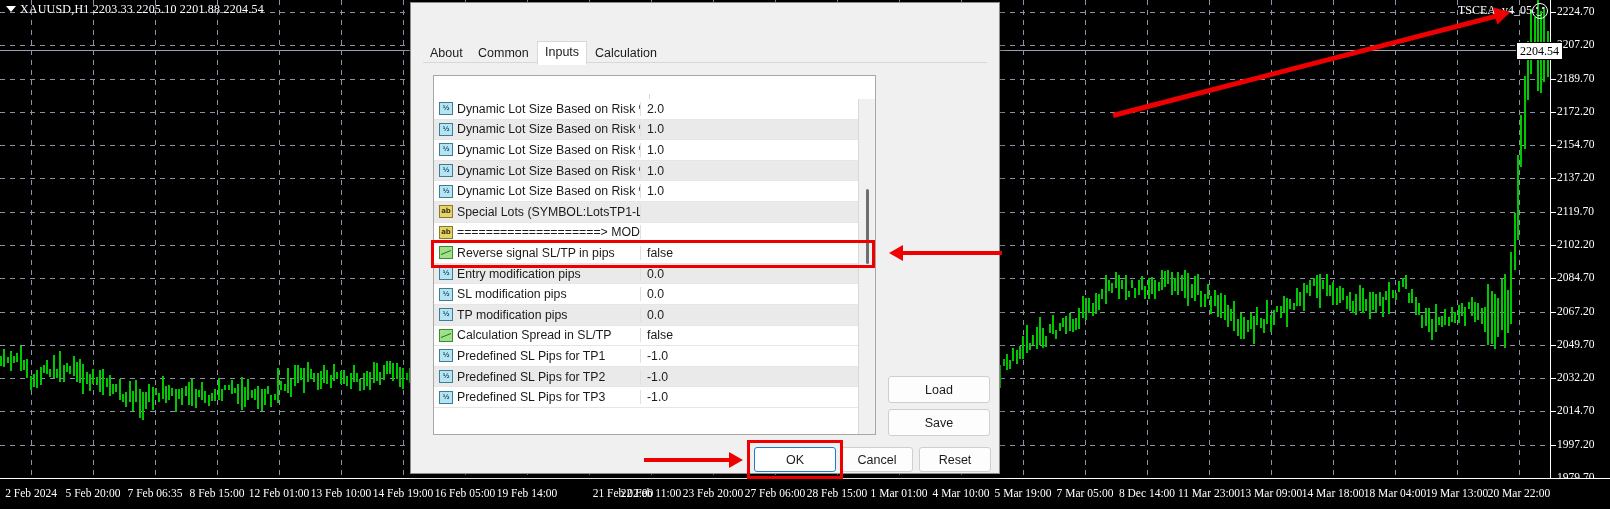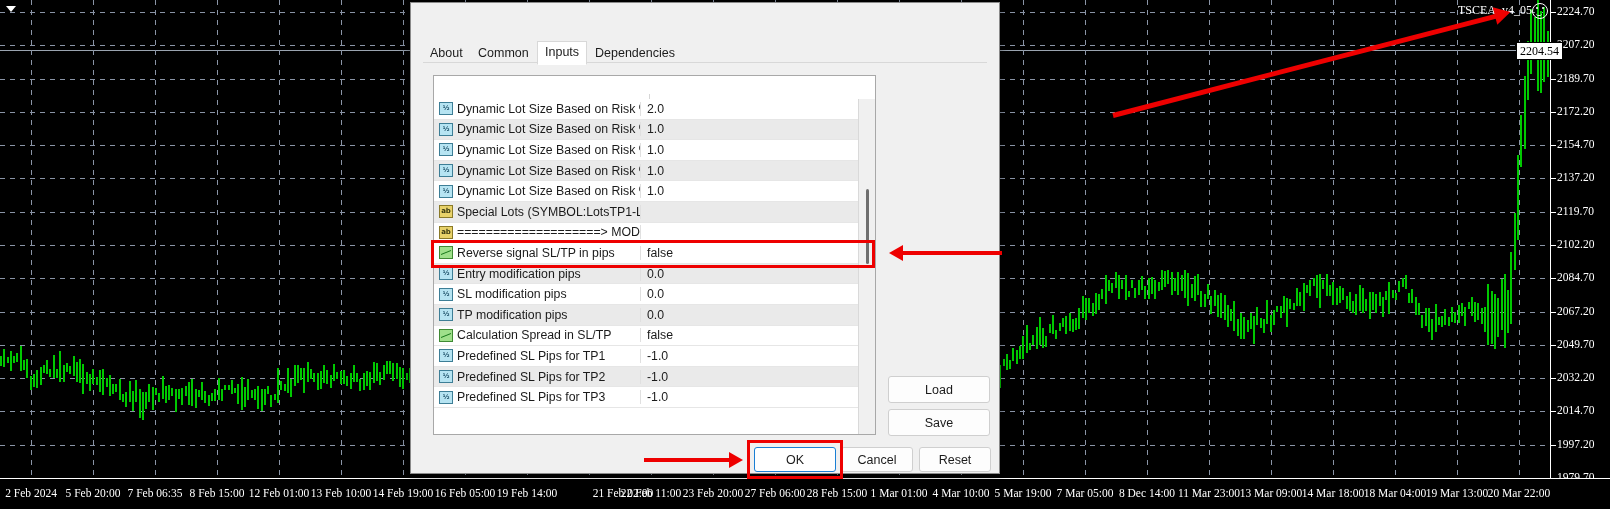--- a/index.html
+++ b/index.html
@@ -879,20 +879,21 @@
         <div class="bar" style="left: 1526.91px; top: 41.3939px; height: 58.6164px;"></div>
         <div class="bar" style="left: 1530.21px; top: 8.89901px; height: 65.5312px;"></div>
         <div class="bar" style="left: 1533.51px; top: 17.2632px; height: 40.4212px;"></div>
         <div class="bar" style="left: 1536.81px; top: -1.98576px; height: 93.3652px;"></div>
         <div class="bar" style="left: 1540.11px; top: 10.8413px; height: 81.8816px;"></div>
         <div class="bar" style="left: 1543.4px; top: 7.49008px; height: 74.1855px;"></div>
         <div class="bar" style="left: 1546.7px; top: 31.3521px; height: 46.1335px;"></div>
       </div>
 
     <div class="chart-caret"></div>
+    <div class="chart-symbol">XAUUSD,H1  2203.33 2205.10 2201.88 2204.54</div>
 
     <div class="ea-name">TSCEA_v4_05</div>
     <div class="ea-smiley">
         <i></i>
       </div>
 
     <div class="chart-arrow-line" id="chartArrowLine" style="left: 1113px; top: 112.5px; width: 396.144px; transform: rotate(-14.5445deg);"></div>
     <div class="chart-arrow-head" id="chartArrowHead" style="left: 1494.51px; top: 7.0181px; transform: rotate(-14.5445deg);"></div>
 
     <div class="price-axis" id="priceAxis">
@@ -943,21 +944,21 @@
       </div>
   </div>
 
   <div id="dialog">
 
 
     <div class="tabstrip" id="tabstrip">
         <div class="tab" style="left: 12px;"><span>About</span></div>
         <div class="tab" style="left: 60px;"><span>Common</span></div>
         <div class="tab active" style="left: 126px;"><span>Inputs</span></div>
-        <div class="tab" style="left: 177px;"><span>Dependencies</span></div>
+        <div class="tab" style="left: 177px;"><span>Calculation</span></div>
       </div>
 
     <div class="grid-wrap">
       <div class="grid-head">
         <div class="hcell col-var">Variable</div>
       </div>
       <div class="rows" id="rows">
           <div class="prow odd">
             <div class="pname">
               <div class="tic tic-num">½</div>

